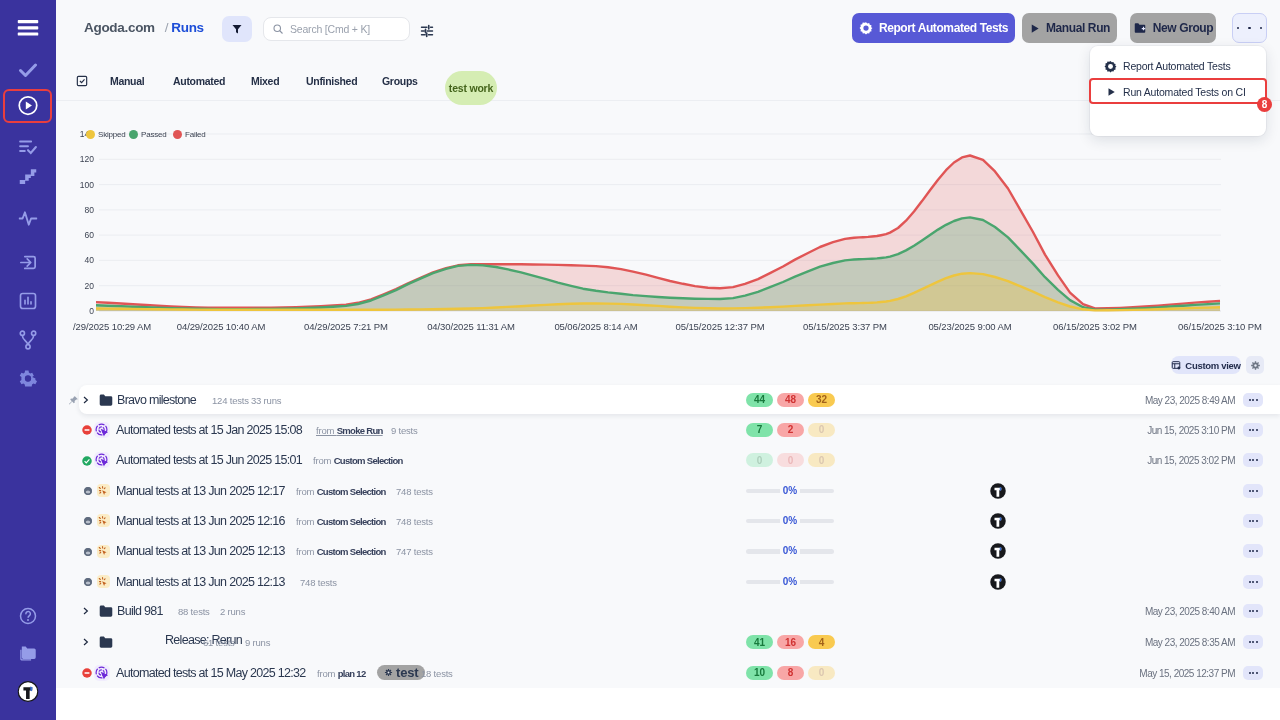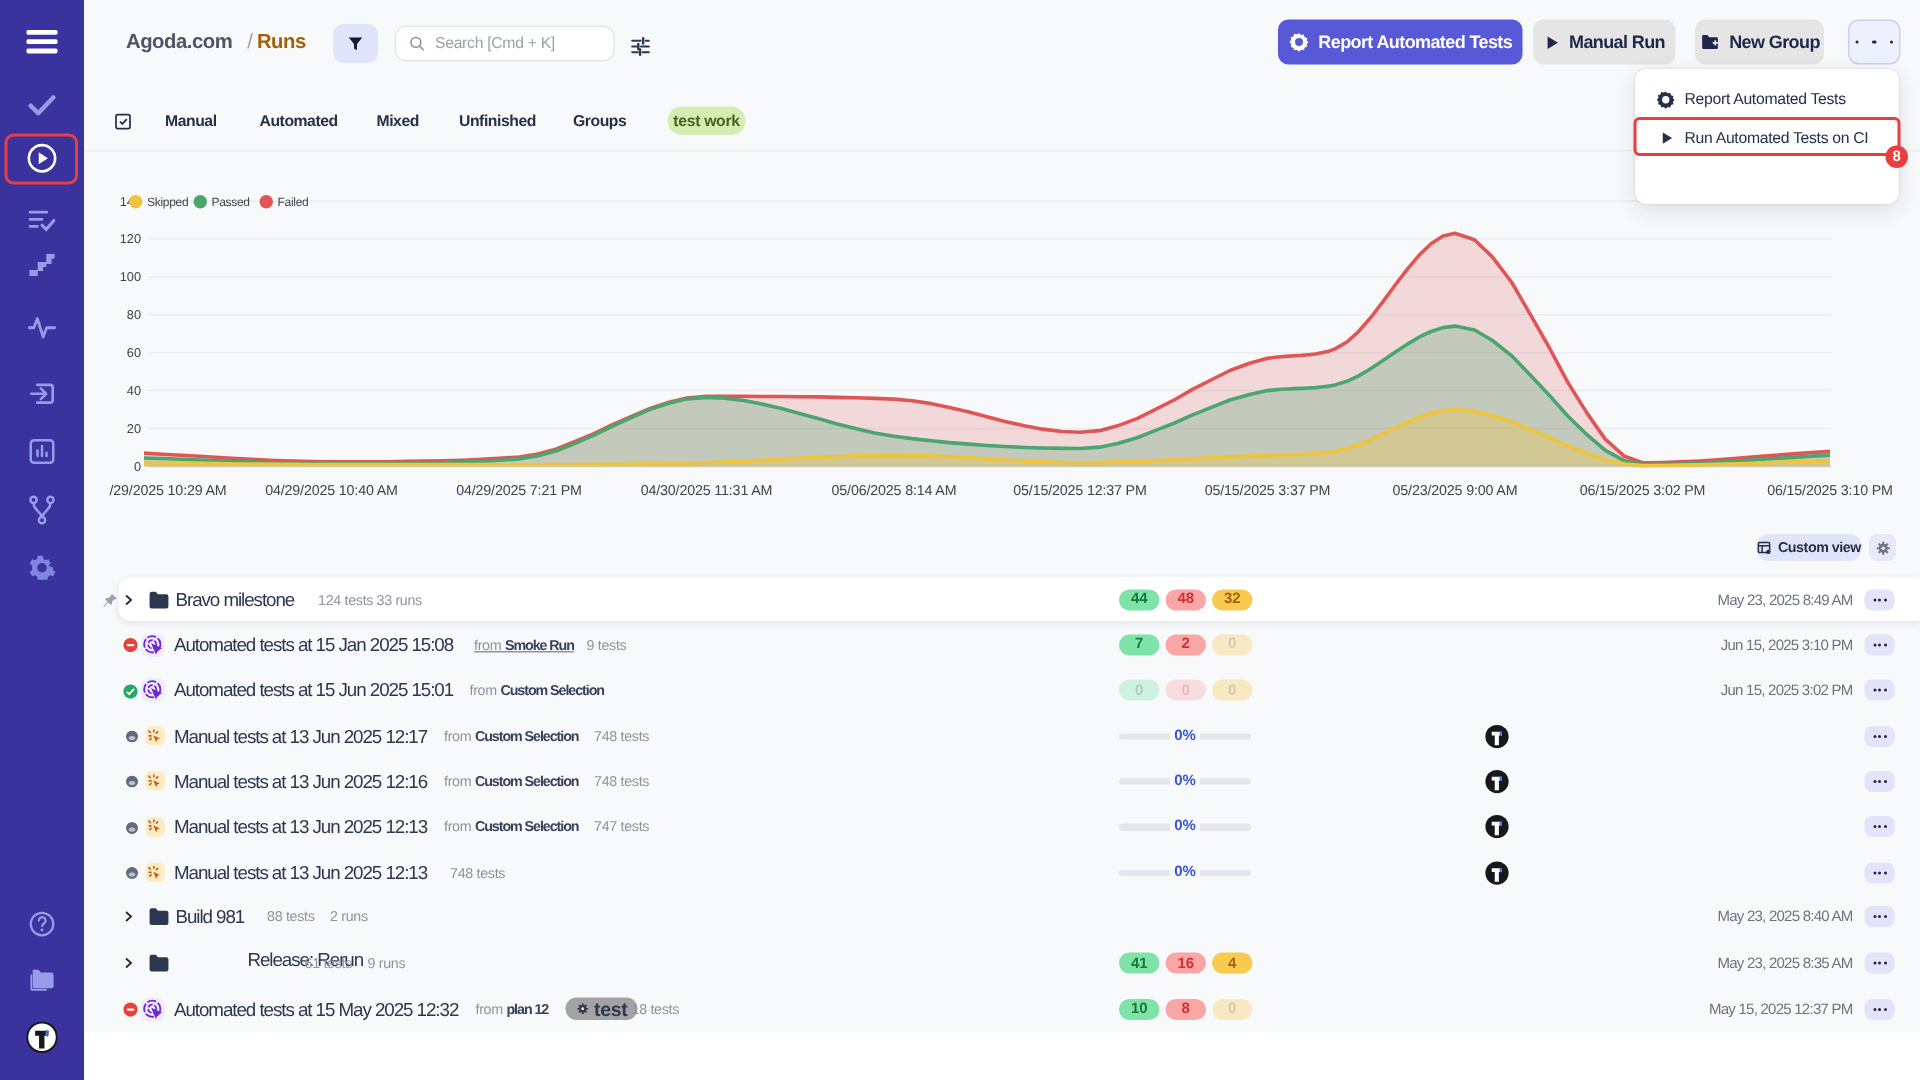--- a/index.html
+++ b/index.html
@@ -3,31 +3,31 @@
 <meta charset="utf-8">
 <style>
 * { margin:0; padding:0; box-sizing:border-box; }
 html,body { width:1280px; height:720px; overflow:hidden; }
 body { font-family:"Liberation Sans", sans-serif; background:#f8f9fb; position:relative; }
 .sidebar { position:absolute; left:0; top:0; width:56px; height:720px; background:#3a339e; z-index:50; }
 .sidebar svg { position:absolute; left:50%; transform:translateX(-50%); }
 .red-box-side { position:absolute; left:3px; top:88.5px; width:49px; height:34px; border:2.5px solid #ea3e3e; border-radius:6px; }
 .crumb { position:absolute; left:84px; top:20px; font-size:13.5px; font-weight:bold; color:#4b5563; letter-spacing:-0.3px; }
 .crumb .sep { color:#9ca3af; font-weight:400; margin:0 3px 0 10px; }
-.crumb .runs { color:#a16207; }
+.crumb .runs { color:#1d4ed8; }
 .filter-btn { position:absolute; left:222px; top:16px; width:30px; height:26px; background:#e0e5fb; border-radius:7px; display:flex; align-items:center; justify-content:center; }
 .searchbox { position:absolute; left:263px; top:17px; width:147px; height:24px; background:#fff; border:1px solid #e5e7eb; border-radius:8px; display:flex; align-items:center; padding:0 8px; color:#9aa1ad; font-size:10.5px; letter-spacing:-0.2px; gap:6px; }
 .sliders { position:absolute; left:420px; top:24px; }
-.btn { position:absolute; top:13px; height:30px; display:flex; align-items:center; justify-content:center; gap:6px; border-radius:7px; font-size:12px; font-weight:bold; letter-spacing:-0.4px; color:#1e2749; background:#e5e5e5; }
+.btn { position:absolute; top:13px; height:30px; display:flex; align-items:center; justify-content:center; gap:6px; border-radius:7px; font-size:12px; font-weight:bold; letter-spacing:-0.4px; color:#1e2749; background:#a3a3a3; }
 .btn.primary { background:#5759d6; color:#fff; }
 .btn.dots { background:#edf0fd; border:1px solid #c9cff5; }
 .btn.dots b { width:2.5px; height:2.5px; background:#1e2749; border-radius:50%; display:block; margin:0 1.5px; }
 .tabs { position:absolute; left:56px; right:0; top:64px; height:37px; border-bottom:1px solid #eceef2; }
 .tabs .t { position:absolute; top:11px; font-size:10.5px; font-weight:bold; color:#253047; letter-spacing:-0.3px; }
-.pill-green { position:absolute; left:389px; top:7px; width:52px; height:19px; background:#d5edb3; color:#44641b; font-size:10.5px; font-weight:bold; letter-spacing:-0.2px; border-radius:999px; display:flex; align-items:center; justify-content:center; }
+.pill-green { position:absolute; left:389px; top:7px; width:52px; height:34px; background:#d5edb3; color:#44641b; font-size:10.5px; font-weight:bold; letter-spacing:-0.2px; border-radius:999px; display:flex; align-items:center; justify-content:center; }
 .chartwrap { position:absolute; left:56px; top:101px; width:1224px; height:250px; }
 .legend { position:absolute; left:0; top:0; font-size:8px; letter-spacing:-0.2px; color:#3c4352; }
 .legend span { position:absolute; top:5px; white-space:nowrap;margin-top:24px; }
 .legend i { display:inline-block; width:9px; height:9px; border-radius:50%; margin-right:3px; vertical-align:-2px; }
 .customrow { position:absolute; top:356px; left:0; width:1280px; height:18px;text-align:center; }
 .customview { position:absolute; left:1171px; top:0; width:70px; height:18px; background:#e1e5fa; border-radius:8px; display:flex; align-items:center; justify-content:center; gap:4px; font-size:9.5px; font-weight:bold; letter-spacing:-0.3px; color:#232d4d; }
 .gearbtn { position:absolute; left:1246px; top:0; width:18px; height:18px; background:#e7eaf6; border-radius:5px; display:flex; align-items:center; justify-content:center; }
 .dropdown { position:absolute; left:1090px; top:46px; width:176px; height:90px; background:#fff; border-radius:8px; box-shadow:0 4px 14px rgba(20,30,60,.12), 0 0 0 1px rgba(20,30,60,.04); z-index:60; }
 .dd-item { position:absolute; left:0; width:100%; height:26px; display:flex; align-items:center; font-size:10.5px; font-weight:500; letter-spacing:-0.2px; color:#24304a; white-space:nowrap; }
 .dd-item .ic { width:13px; margin-left:14px; margin-right:6px; display:flex; justify-content:center; }

